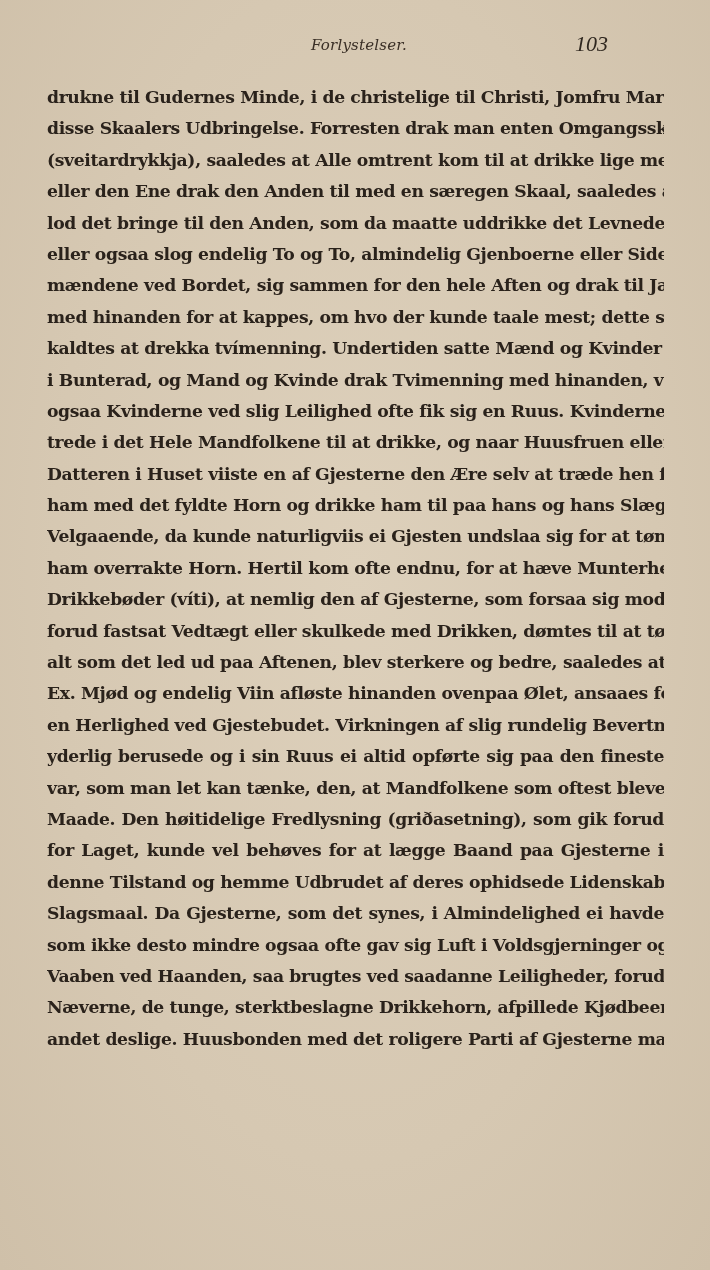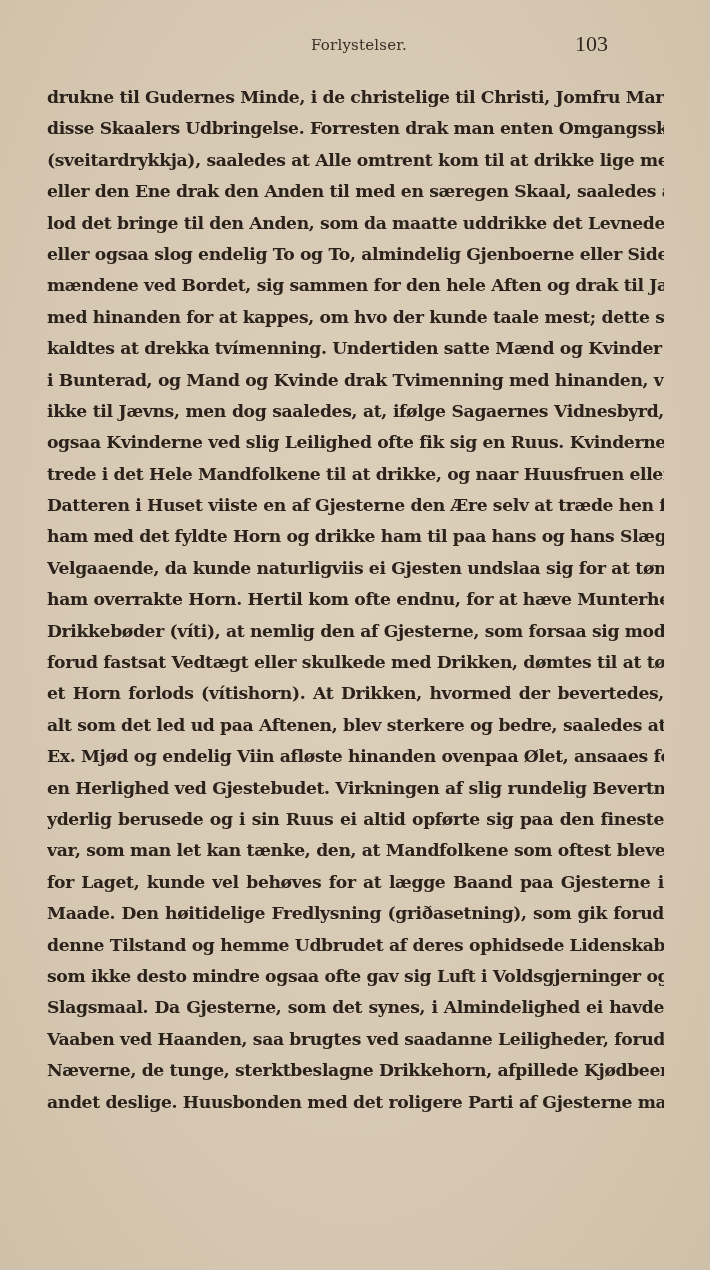--- a/index.html
+++ b/index.html
@@ -5,21 +5,21 @@
   html, body { margin: 0; padding: 0; }
   body {
     width: 710px; height: 1270px; overflow: hidden;
     background: #d8cab4;
     background-image: radial-gradient(ellipse at 50% 45%, #ddd0bb 0%, #d6c8b2 60%, #cfc0a9 100%);
     color: #2a221b;
     font-family: "DejaVu Serif", serif;
   }
   .page { position: relative; width: 710px; height: 1270px; }
   .running-head {
-    position: absolute; top: 30px; left: 0; width: 656px; height: 30px;
+    position: absolute; top: 30px; left: 0; width: 656px; height: 30px; font-style: italic;
   }
   .running-title {
     position: absolute; left: 311px; top: 6px;
     font-size: 15px; letter-spacing: 0.2px; color: #3a2f26;
   }
   .page-number {
     position: absolute; right: 48px; top: 1px;
     font-family: "Liberation Serif", serif; font-size: 22px; color: #2f271f; margin-left: 47px;
   }
   .body-text {
@@ -47,37 +47,35 @@
     <div class="line">drukne til Gudernes Minde, i de christelige til Christi, Jomfru Marias</div>
     <div class="line">disse Skaalers Udbringelse. Forresten drak man enten Omgangsskaaler</div>
     <div class="line">(sveitardrykkja), saaledes at Alle omtrent kom til at drikke lige meget,</div>
     <div class="line">eller den Ene drak den Anden til med en særegen Skaal, saaledes at</div>
     <div class="line">lod det bringe til den Anden, som da maatte uddrikke det Levnede;</div>
     <div class="line">eller ogsaa slog endelig To og To, almindelig Gjenboerne eller Side-</div>
     <div class="line">mændene ved Bordet, sig sammen for den hele Aften og drak til Jævns</div>
     <div class="line">med hinanden for at kappes, om hvo der kunde taale mest; dette sidste</div>
     <div class="line">kaldtes at drekka tvímenning. Undertiden satte Mænd og Kvinder sig</div>
     <div class="line">i Bunterad, og Mand og Kvinde drak Tvimenning med hinanden, vel</div>
-    <div class="line">ikke til Jævns, men dog saaledes, at, ifølge Sagaernes Vidnesbyrd,</div>
     <div class="line">ogsaa Kvinderne ved slig Leilighed ofte fik sig en Ruus. Kvinderne opmun-</div>
     <div class="line">trede i det Hele Mandfolkene til at drikke, og naar Huusfruen eller</div>
     <div class="line">Datteren i Huset viiste en af Gjesterne den Ære selv at træde hen for</div>
     <div class="line">ham med det fyldte Horn og drikke ham til paa hans og hans Slægts</div>
     <div class="line">Velgaaende, da kunde naturligviis ei Gjesten undslaa sig for at tømme det</div>
     <div class="line">ham overrakte Horn. Hertil kom ofte endnu, for at hæve Munterheden,</div>
     <div class="line">Drikkebøder (víti), at nemlig den af Gjesterne, som forsaa sig mod en</div>
     <div class="line">forud fastsat Vedtægt eller skulkede med Drikken, dømtes til at tømme</div>
-    <div class="line">et Horn forlods (vítishorn). At Drikken, hvormed der bevertedes,</div>
     <div class="line">alt som det led ud paa Aftenen, blev sterkere og bedre, saaledes at f.</div>
     <div class="line">Ex. Mjød og endelig Viin afløste hinanden ovenpaa Ølet, ansaaes for</div>
     <div class="line">en Herlighed ved Gjestebudet. Virkningen af slig rundelig Bevertning</div>
     <div class="line">yderlig berusede og i sin Ruus ei altid opførte sig paa den fineste</div>
     <div class="line">var, som man let kan tænke, den, at Mandfolkene som oftest bleve</div>
+    <div class="line">Maade. Den høitidelige Fredlysning (griðasetning), som gik forud</div>
     <div class="line">for Laget, kunde vel behøves for at lægge Baand paa Gjesterne i</div>
-    <div class="line">Maade. Den høitidelige Fredlysning (griðasetning), som gik forud</div>
     <div class="line">denne Tilstand og hemme Udbrudet af deres ophidsede Lidenskabelighed,</div>
+    <div class="line">Slagsmaal. Da Gjesterne, som det synes, i Almindelighed ei havde</div>
     <div class="line">som ikke desto mindre ogsaa ofte gav sig Luft i Voldsgjerninger og</div>
-    <div class="line">Slagsmaal. Da Gjesterne, som det synes, i Almindelighed ei havde</div>
     <div class="line">Vaaben ved Haanden, saa brugtes ved saadanne Leiligheder, foruden</div>
     <div class="line">Næverne, de tunge, sterktbeslagne Drikkehorn, afpillede Kjødbeen og</div>
     <div class="line last">andet deslige. Huusbonden med det roligere Parti af Gjesterne maatte</div>
   </div>
 </div>
 
 </body></html>

